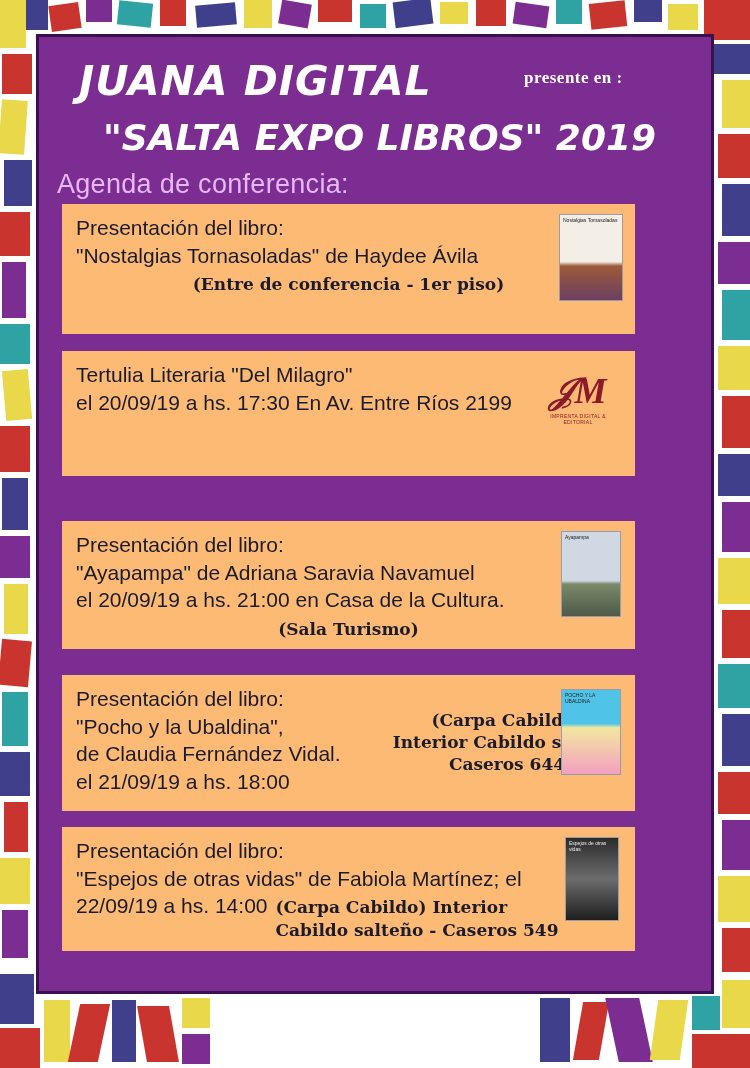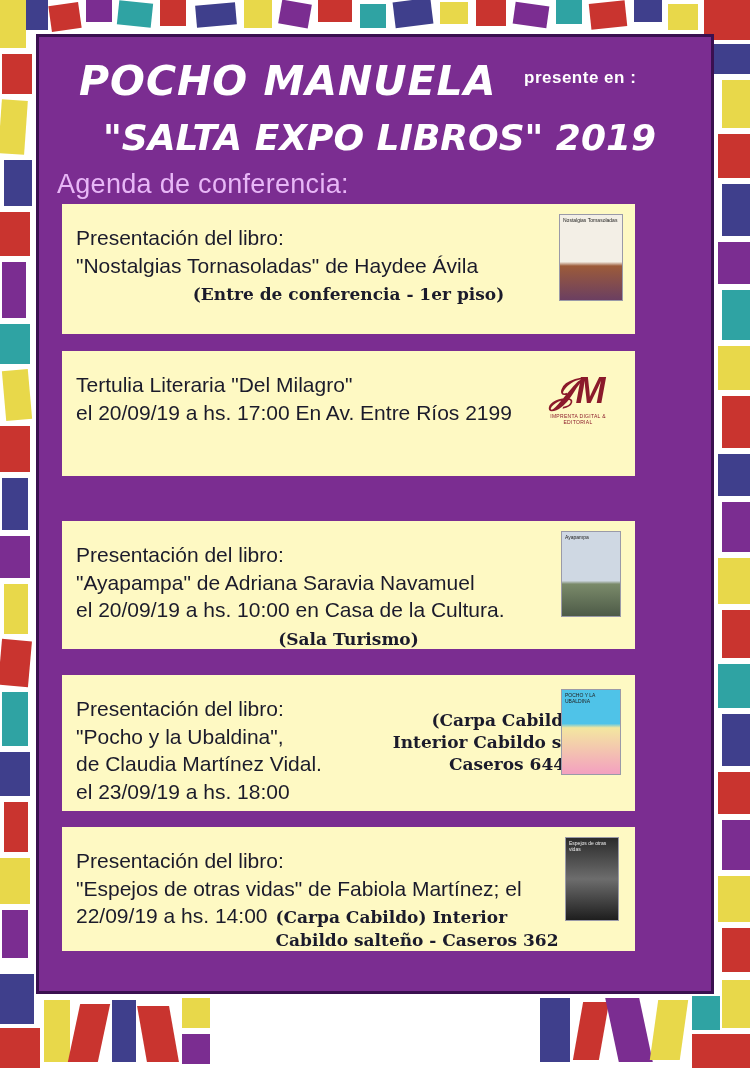--- a/index.html
+++ b/index.html
@@ -32,21 +32,21 @@
   .title1{
     position:absolute;left:40px;top:20px;
     font-family:"DejaVu Sans", sans-serif;
     font-weight:bold;font-style:italic;
     font-size:41px;letter-spacing:1px;
     color:#ffffff;
     white-space:nowrap;
   }
   .presente{
     position:absolute;left:485px;top:31px;
-    font-family:Liberation Sans, sans-serif;
+    font-family:Liberation Serif, serif;
     font-weight:bold;font-size:17px;
     color:#ffffff;letter-spacing:.5px;
   }
   .title2{
     position:absolute;left:64px;top:80px;
     font-family:"DejaVu Sans", sans-serif;
     font-weight:bold;font-style:italic;
     font-size:36px;color:#ffffff;
     white-space:nowrap;
   }
@@ -54,23 +54,23 @@
     position:absolute;left:18px;top:132px;
     font-family:"Liberation Sans", sans-serif;
     font-size:27px;color:#e8b7f7;
     letter-spacing:.3px;
   }
 
   
   .card{
     position:absolute;
     left:23px;width:573px;
-    background:#fef9c3;
+    background:#fdba74;
     box-sizing:border-box;
-    padding:20px 14px;
+    padding:10px 14px;
   }
   .card .line{
     font-family:"Liberation Sans", sans-serif;
     font-size:21px;color:#1b1b2b;
     line-height:1.32;
     white-space:nowrap;
   }
   .card .sub{
     font-family:"DejaVu Serif", serif;
     font-weight:bold;
@@ -89,21 +89,21 @@
   }
   .thumb .tl{
     font-size:5px;line-height:1.15;
     font-family:"Liberation Sans", sans-serif;
     color:#222;padding:3px;
   }
 
   
   .jm{
     position:absolute;
-    font-family:Liberation Sans, sans-serif;
+    font-family:Liberation Serif, serif;
     font-style:italic;font-weight:bold;
     color:#8b1a2b;
   }
 
   
   .footer{
     position:absolute;left:36px;top:1000px;
     width:678px;height:62px;
     background:#ffffff;
     z-index:6;
@@ -203,73 +203,73 @@
     <div class="conf" style="left:578px;top:1002px;width:26px;height:58px;background:#c9342f;transform:skewX(-10deg);"></div>
     <div class="conf" style="left:612px;top:998px;width:34px;height:64px;background:#7b2d91;transform:skewX(12deg);"></div>
     <div class="conf" style="left:654px;top:1000px;width:30px;height:60px;background:#e8d84a;transform:skewX(-8deg);"></div>
     <div class="conf" style="left:692px;top:996px;width:28px;height:34px;background:#2fa3a3;"></div>
     <div class="conf" style="left:692px;top:1034px;width:58px;height:34px;background:#c9342f;"></div>
     <div class="conf" style="left:722px;top:980px;width:28px;height:48px;background:#e8d84a;"></div>
   </div>
 
   <div class="panel">
 
-    <div class="title1">POCHO MANUELA</div>
+    <div class="title1">JUANA DIGITAL</div>
     <div class="presente">presente en :</div>
     <div class="title2">"SALTA EXPO LIBROS" 2019</div>
     <div class="agenda">Agenda de conferencia:</div>
 
     <div class="card" style="top:167px;height:130px;">
       <div class="line">Presentación del libro:</div>
       <div class="line">"Nostalgias Tornasoladas" de Haydee Ávila</div>
       <div class="sub" style="margin-top:4px;">(Entre de conferencia - 1er piso)</div>
       <div class="thumb" style="right:12px;top:10px;width:62px;height:85px;background:linear-gradient(180deg,#f3efe6 0%,#f3efe6 55%,#9c5b3a 60%,#6b3f61 100%);">
         <div class="tl">Nostalgias Tornasoladas</div>
       </div>
     </div>
 
     <div class="card" style="top:314px;height:125px;">
       <div class="line">Tertulia Literaria "Del Milagro"</div>
-      <div class="line">el 20/09/19 a hs. 17:00 En Av. Entre Ríos 2199</div>
+      <div class="line">el 20/09/19 a hs. 17:30 En Av. Entre Ríos 2199</div>
       <div style="position:absolute;right:18px;top:22px;width:78px;text-align:center;">
         <div class="jm" style="position:relative;font-size:36px;line-height:1;">𝒥M</div>
         <div style="font-size:5px;color:#8b1a2b;margin-top:4px;letter-spacing:.3px;">IMPRENTA DIGITAL &amp; EDITORIAL</div>
       </div>
     </div>
 
     <div class="card" style="top:484px;height:128px;">
       <div class="line">Presentación del libro:</div>
       <div class="line">"Ayapampa" de Adriana Saravia Navamuel</div>
-      <div class="line">el 20/09/19 a hs. 10:00 en Casa de la Cultura.</div>
+      <div class="line">el 20/09/19 a hs. 21:00 en Casa de la Cultura.</div>
       <div class="sub" style="margin-top:4px;">(Sala Turismo)</div>
       <div class="thumb" style="right:14px;top:10px;width:58px;height:84px;background:linear-gradient(180deg,#cfd8e3 0%,#cfd8e3 58%,#7a8a6a 62%,#4d5a47 100%);">
         <div class="tl">Ayapampa</div>
       </div>
     </div>
 
     <div class="card" style="top:638px;height:136px;">
       <div class="line">Presentación del libro:</div>
       <div class="line">"Pocho y la Ubaldina",</div>
-      <div class="line">de Claudia Martínez Vidal.</div>
-      <div class="line">el 23/09/19 a hs. 18:00</div>
+      <div class="line">de Claudia Fernández Vidal.</div>
+      <div class="line">el 21/09/19 a hs. 18:00</div>
       <div class="sub" style="position:absolute;left:330px;top:34px;width:230px;white-space:pre-line;">(Carpa Cabildo)
 Interior Cabildo salteño
 Caseros 644</div>
       <div class="thumb" style="right:14px;top:14px;width:58px;height:84px;background:linear-gradient(180deg,#4fc3e8 0%,#4fc3e8 40%,#f3e7a0 45%,#f3a0c0 100%);">
         <div class="tl">POCHO Y LA UBALDINA</div>
       </div>
     </div>
 
     <div class="card" style="top:790px;height:124px;">
       <div class="line">Presentación del libro:</div>
       <div class="line">"Espejos de otras vidas" de Fabiola Martínez; el</div>
       <div style="display:flex;align-items:baseline;gap:8px;">
         <span class="line">22/09/19 a hs. 14:00</span>
         <span class="sub left" style="white-space:pre-line;line-height:1.35;">(Carpa Cabildo) Interior
-Cabildo salteño - Caseros 362</span>
+Cabildo salteño - Caseros 549</span>
       </div>
       <div class="thumb" style="right:16px;top:10px;width:52px;height:82px;background:linear-gradient(180deg,#2b2b2b 0%,#6d6d6d 50%,#1e1e1e 100%);">
         <div class="tl" style="color:#eee;">Espejos de otras vidas</div>
       </div>
     </div>
 
   </div>
 
 
 </div>

